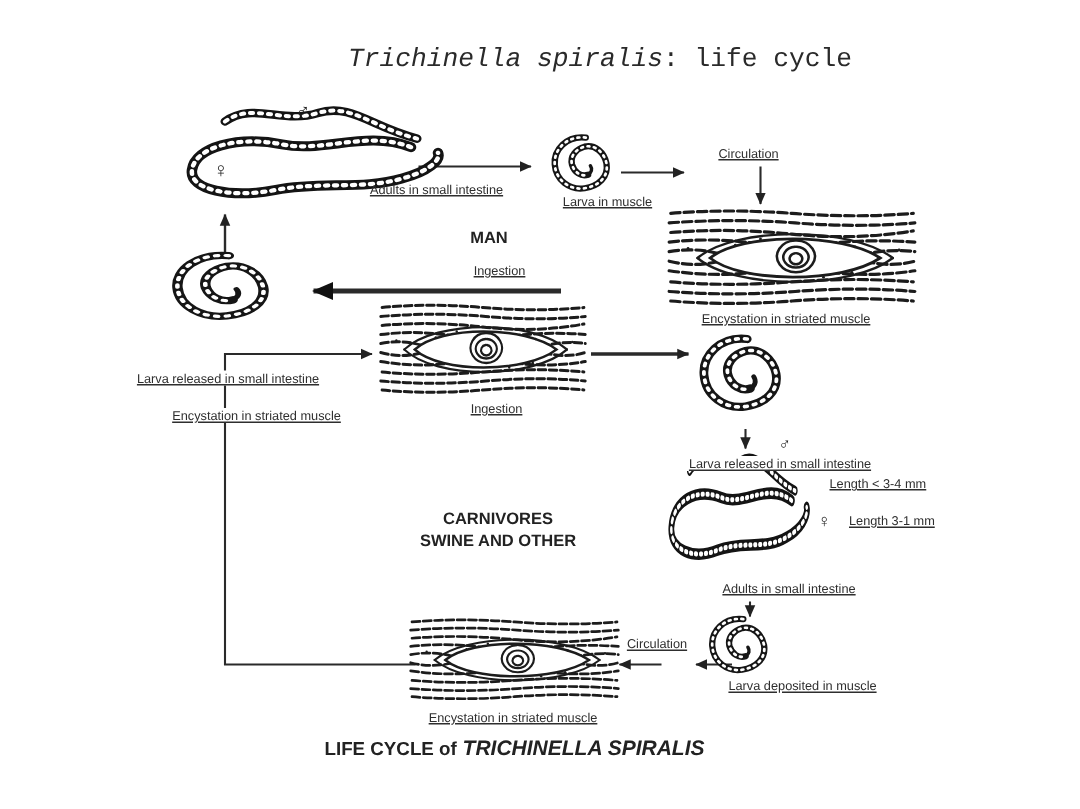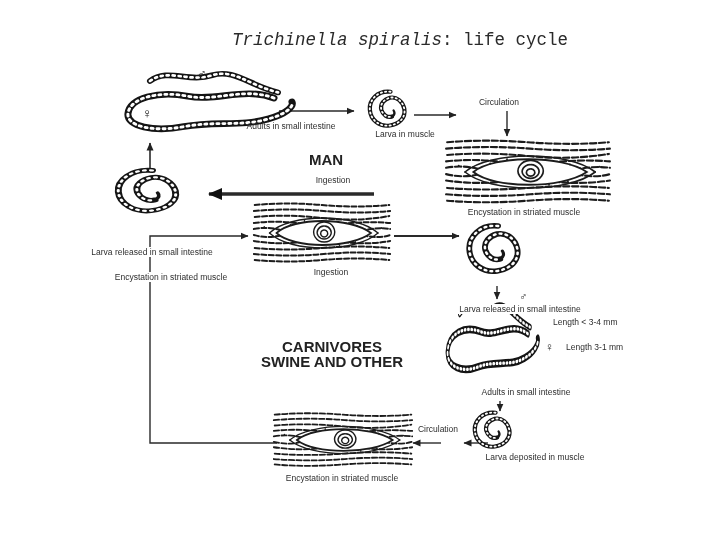--- a/index.html
+++ b/index.html
@@ -7,26 +7,26 @@
     position:relative; width:720px; height:539px; background:#ffffff;
     font-family:"Liberation Sans", sans-serif; overflow:hidden;
   }
   .title {
     position:absolute; left:0; top:30px; width:100%; text-align:center;
     font-family:Liberation Mono, monospace; font-size:17.5px; color:#2a2a2a; z-index:3;margin-left:40px;
   }
   .title .sp { font-style:italic; }
   .lbl {
     position:absolute; font-size:8.5px; color:#2e2e2e; white-space:nowrap;
-    transform:translateX(-50%); z-index:3; line-height:10px;
+    transform:translateX(-50%); z-index:3; line-height:10px;text-decoration:underline;
   }
   .lbl.bg { background:#ffffff; padding:0 2px;margin-top:30px; }
   .lbl.la { transform:none; }
   .host {
-    position:absolute; transform:translateX(-50%); font-size:15px; font-weight:bold;
+    position:absolute; transform:translateX(-50%); font-size:11px; font-weight:bold;
     color:#222; z-index:3; text-align:center; line-height:15px; white-space:nowrap;
   }
   .sym { position:absolute; color:#222; z-index:3; font-weight:bold; }
   .overlay { position:absolute; left:0; top:0; z-index:1; }
   .draw { position:absolute; z-index:2; }
   .footer-caption {
     position:absolute; left:343px; top:490px; transform:translateX(-50%);
     font-size:12.5px; font-weight:bold; color:#222; white-space:nowrap; z-index:3;
   }
   .footer-caption .sp { font-style:italic; font-size:14px; }
@@ -162,14 +162,15 @@
   <div class="lbl la" style="left:566px;top:342px">Length 3-1 mm</div>
   <div class="lbl" style="left:526px;top:387px">Adults in small intestine</div>
   <div class="lbl" style="left:438px;top:424px">Circulation</div>
   <div class="lbl" style="left:535px;top:452px">Larva deposited in muscle</div>
   <div class="lbl" style="left:342px;top:473px">Encystation in striated muscle</div>
   <div class="host" style="left:332px;top:339px">
     <div>CARNIVORES</div>
     <div>SWINE AND OTHER</div>
   </div>
 
+  <div class="footer-caption"><span>LIFE CYCLE of</span><span class="sp"> TRICHINELLA SPIRALIS</span></div>
 
 </div>
 
 </body></html>

